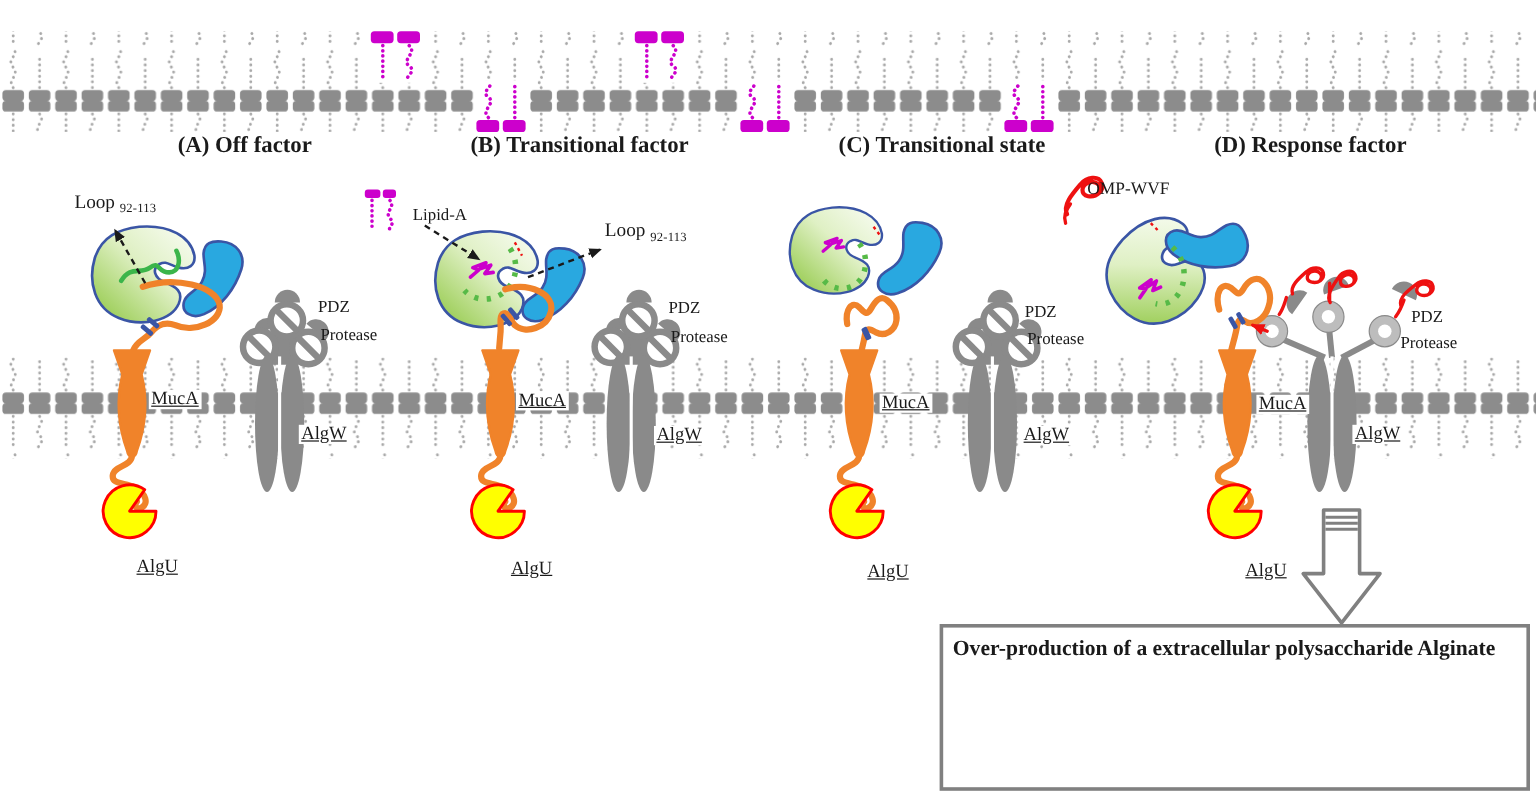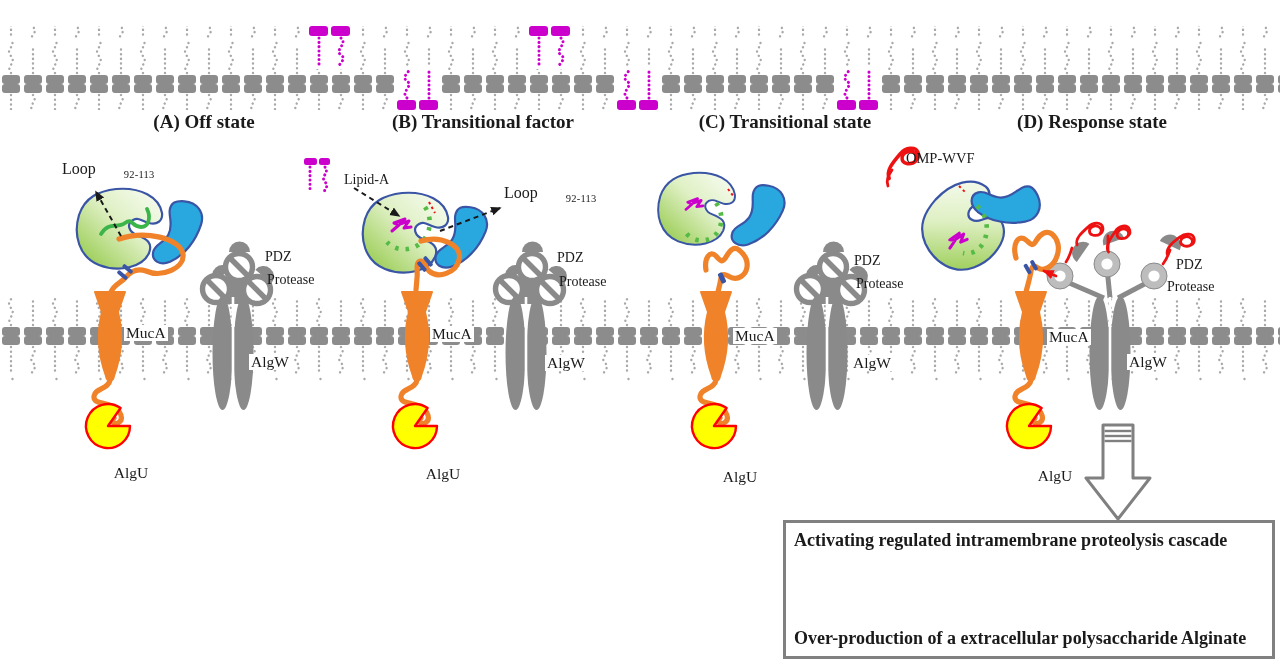--- a/index.html
+++ b/index.html
@@ -1,25 +1,25 @@
 <!DOCTYPE html>
 <html style="--lipid-gray: #8C8C8C; --lipid-tail: #A8A8A8; --lipid-a-magenta: #CC00CC; --muca-orange: #F0832A; --algw-gray: #8A8A8A; --algw-light: #BDBDBD; --algu-yellow: #FFFF00; --algu-outline-red: #FF0000; --mucb-green: #8DC63F; --mucb-green-light: #F4FAEC; --mucb-blue: #29A8E0; --outline-navy: #3A55A5; --loop-green: #3BB54A; --dot-green: #56BA47; --peptide-red: #EE1111; --text-black: #1A1A1A; --box-border: #808080;"><head>
 <meta charset="utf-8">
 <style>
   html,body{margin:0;padding:0;background:#fff;}
   .stage{position:relative;width:1280px;height:672px;background:#ffffff;overflow:hidden;
          font-family:"Liberation Serif","DejaVu Serif",serif;color:var(--text-black,#1a1a1a);}
   .stage svg{position:absolute;left:0;top:0;}
   .lbl{position:absolute;white-space:nowrap;line-height:1.05;}
   .state{font-weight:bold;font-size:19px;transform:translateX(-50%);}
-  .plabel{font-size:15.5px;background:#fff;padding:0 2px;}
+  .plabel{font-size:15.5px;background:#fff;padding:0 2px;text-decoration:underline;}
   .nobg{background:transparent;margin-top:16px;}
   .small{font-size:14px;}
   .ctr{transform:translateX(-50%);}
-  .subscr{font-size:10.5px;vertical-align:-4px;letter-spacing:0.2px;margin-left:24px;}
+  .subscr{font-size:10.5px;vertical-align:-4px;letter-spacing:0.2px;}
   .outcome-box{position:absolute;left:783px;top:520px;width:492px;height:139px;border:3px solid var(--box-border,#808080);
       box-sizing:border-box;display:flex;flex-direction:column;justify-content:space-between;padding:7px 8px;}
   .outcome-box div{font-weight:bold;font-size:18px;white-space:nowrap;}
   
   .hd{fill:var(--lipid-gray,#8c8c8c);}
   .tl{fill:none;stroke:var(--lipid-tail,#a8a8a8);stroke-width:2.4;stroke-dasharray:0.1 4.6;stroke-linecap:round;}
   .mg{fill:var(--lipid-a-magenta,#c0c);}
   .mgt{fill:none;stroke:var(--lipid-a-magenta,#c0c);stroke-width:3;stroke-dasharray:0.1 4.2;stroke-linecap:round;}
   .mgs{fill:none;stroke:var(--lipid-a-magenta,#c0c);stroke-width:3;stroke-linecap:round;stroke-linejoin:round;}
   .og{fill:none;stroke:var(--muca-orange,#f0832a);stroke-width:5.2;stroke-linecap:round;stroke-linejoin:round;}
@@ -228,24 +228,24 @@
   </g>
 
   <g>
     <polygon class="harrow" points="1103,425 1133,425 1133,478 1150,478 1118,519 1086,478 1103,478"></polygon>
     <line class="hstripe" x1="1104.5" y1="431" x2="1131.5" y2="431"></line>
     <line class="hstripe" x1="1104.5" y1="436" x2="1131.5" y2="436"></line>
     <line class="hstripe" x1="1104.5" y1="441" x2="1131.5" y2="441"></line>
   </g>
 </svg>
 
-<div class="lbl state" style="left:204px;top:112px">(A) Off state</div>
+<div class="lbl state" style="left:204px;top:112px">(A) Off factor</div>
 <div class="lbl state" style="left:483px;top:112px">(B) Transitional factor</div>
 <div class="lbl state" style="left:785px;top:112px">(C) Transitional state</div>
-<div class="lbl state" style="left:1092px;top:112px">(D) Response state</div>
+<div class="lbl state" style="left:1092px;top:112px">(D) Response factor</div>
 
 <div class="lbl" style="left:62px;top:161px;font-size:16px"><span>Loop</span> <span class="subscr">92-113</span></div>
 <div class="lbl" style="left:504px;top:185px;font-size:16px"><span>Loop</span> <span class="subscr">92-113</span></div>
 <div class="lbl small" style="left:344px;top:173px">Lipid-A</div>
 <div class="lbl small" style="left:906px;top:151px;font-size:14.5px">OMP-WVF</div>
 
 <div class="lbl plabel" style="left:124px;top:325px">MucA</div>
 <div class="lbl plabel" style="left:430px;top:326px">MucA</div>
 <div class="lbl plabel" style="left:733px;top:328px">MucA</div>
 <div class="lbl plabel" style="left:1047px;top:329px">MucA</div>
@@ -264,17 +264,16 @@
 <div class="lbl small" style="left:557px;top:251px">PDZ</div>
 <div class="lbl small" style="left:854px;top:254px">PDZ</div>
 <div class="lbl small" style="left:1176px;top:258px">PDZ</div>
 
 <div class="lbl small" style="left:267px;top:273px">Protease</div>
 <div class="lbl small" style="left:559px;top:275px">Protease</div>
 <div class="lbl small" style="left:856px;top:277px">Protease</div>
 <div class="lbl small" style="left:1167px;top:280px">Protease</div>
 
 <div class="outcome-box">
-  <div>Activating regulated intramembrane proteolysis cascade</div>
   <div>Over-production of a extracellular polysaccharide Alginate</div>
 </div>
 
 </div>
 
 </body></html>

